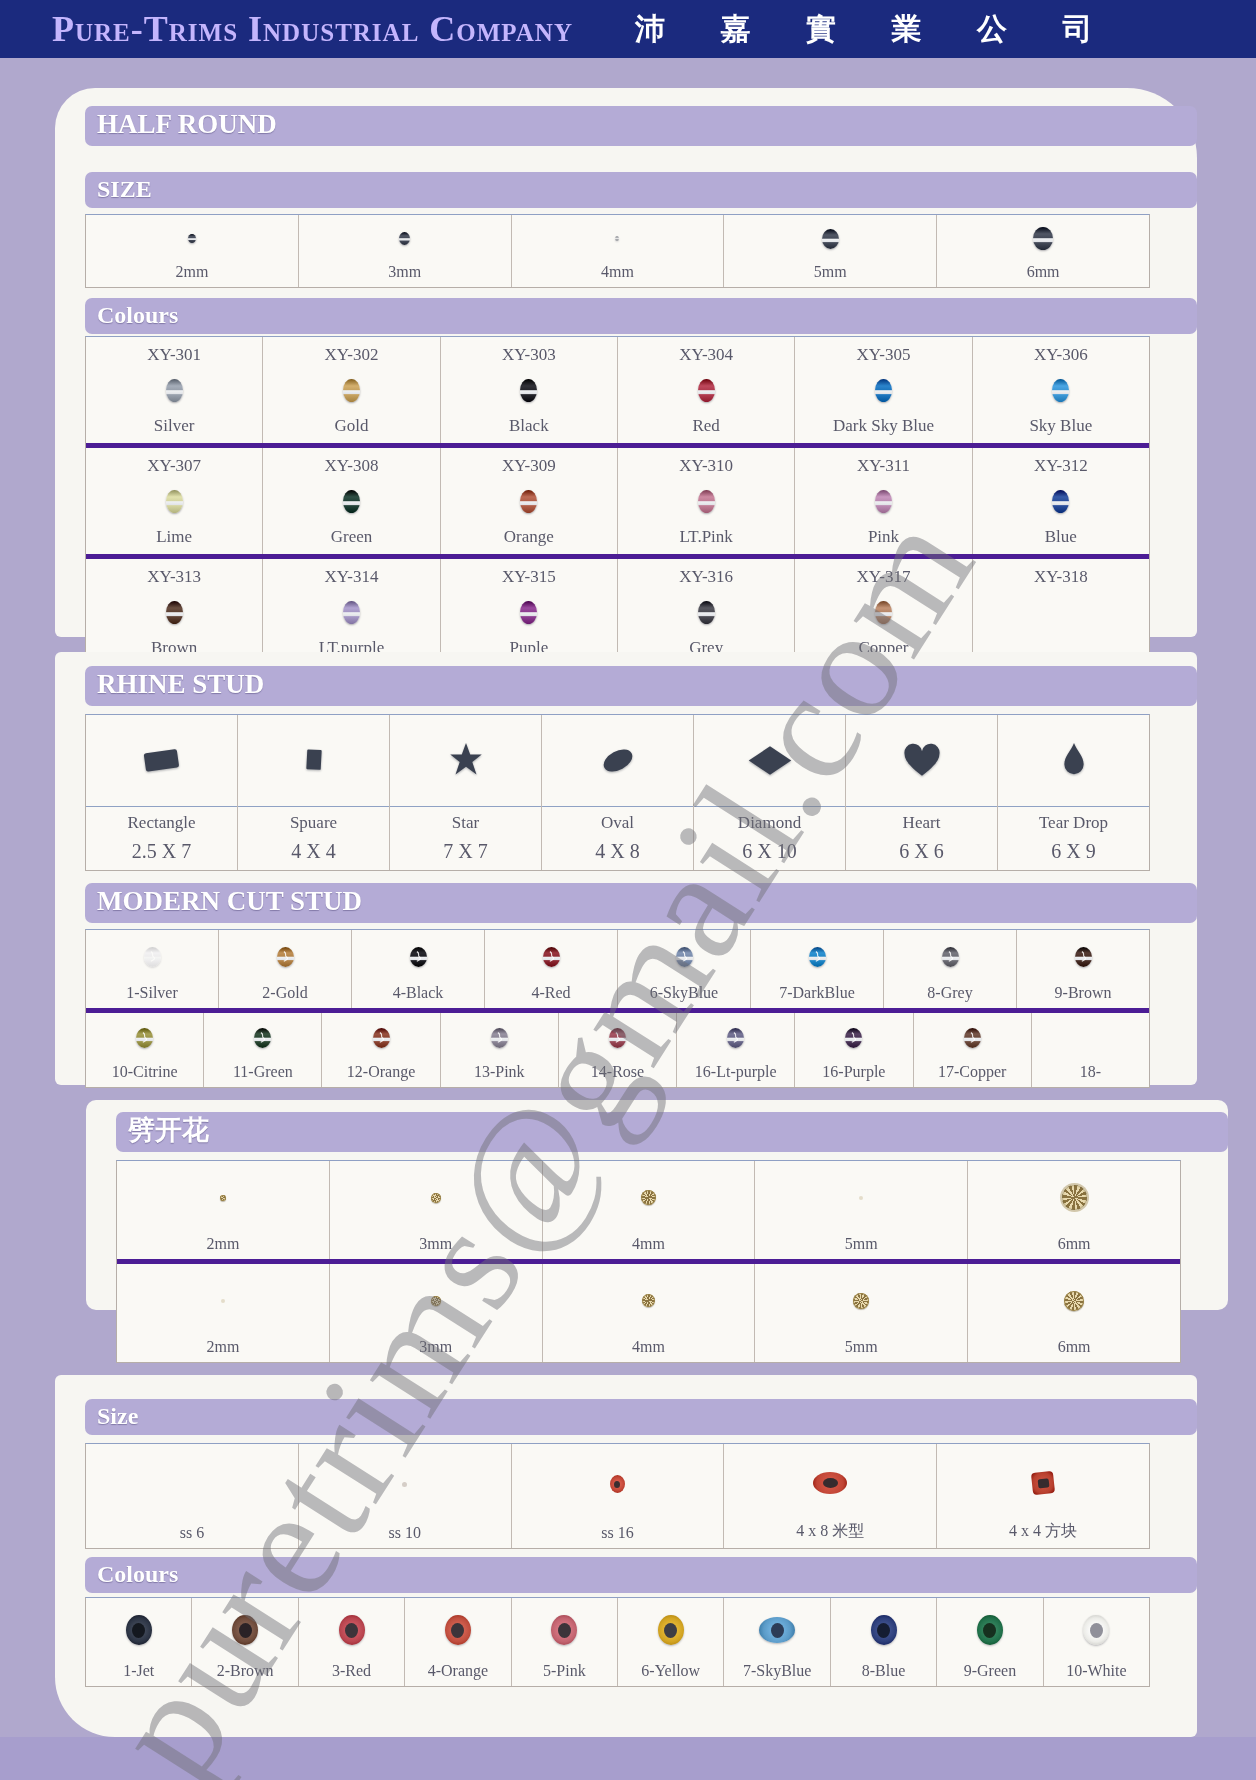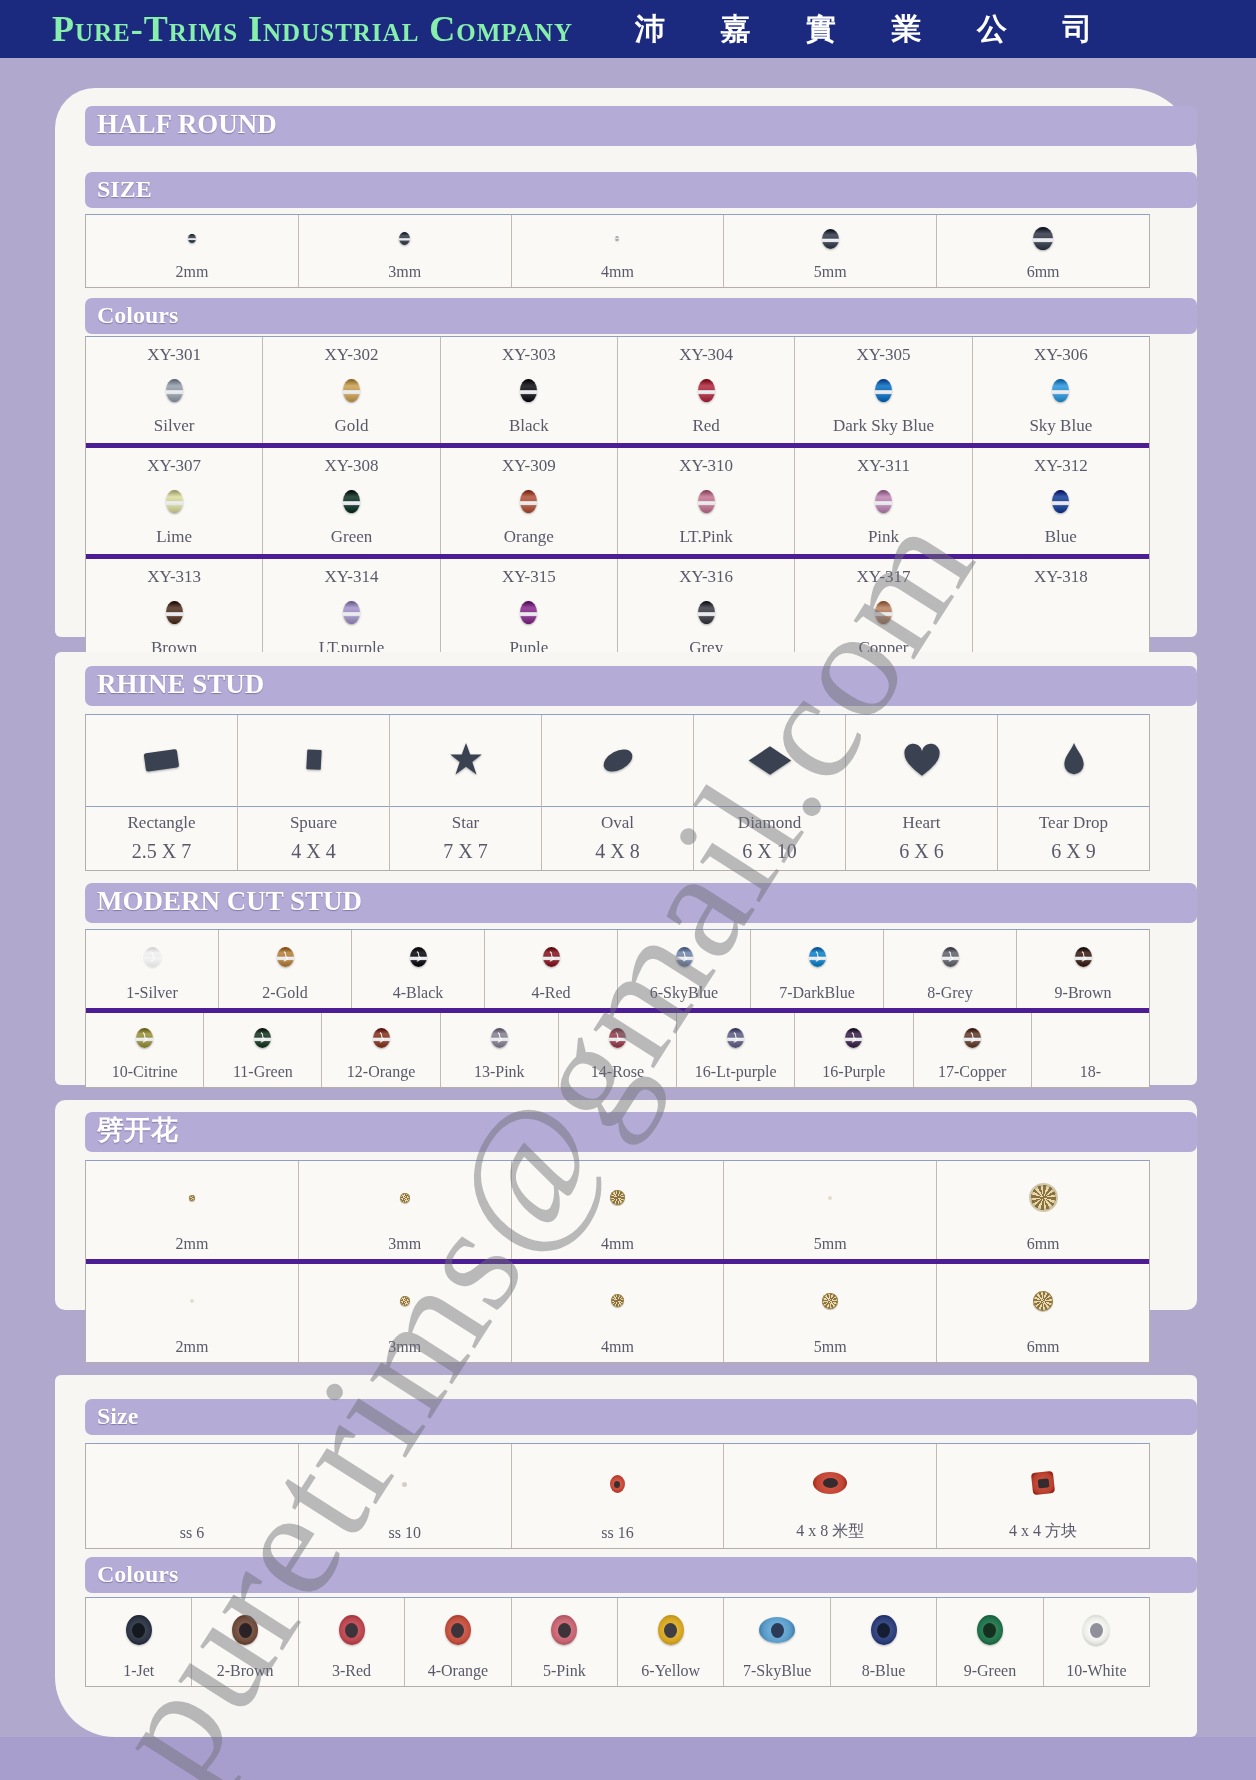--- a/index.html
+++ b/index.html
@@ -1,30 +1,30 @@
 <!DOCTYPE html>
 <html><head>
 <meta charset="utf-8">
 <style>
   html,body{margin:0;padding:0;}
   .page{position:relative;width:1256px;height:1780px;background:#b0a8cd;overflow:hidden;
         font-family:"Liberation Serif","DejaVu Serif",serif;color:#59596a;}
   
   .hdr{position:absolute;top:0;left:0;width:1256px;height:58px;background:#1b2a7e;
        display:flex;align-items:center;}
-  .hdr .en{color:#86efac;font-weight:bold;font-variant:small-caps;font-size:36px;
+  .hdr .en{color:#c4b5fd;font-weight:bold;font-variant:small-caps;font-size:36px;
            letter-spacing:1px;margin-left:52px;white-space:nowrap;}
   .hdr .zh{color:#fff;font-weight:bold;font-size:30px;letter-spacing:24px;
            margin-left:62px;white-space:nowrap;}
   
   .panel{position:absolute;left:55px;width:1142px;background:#f7f6f2;
          padding:0 0 0 30px;box-sizing:border-box;}
   #p1{top:88px;height:549px;border-radius:40px 70px 6px 6px;}
   #p2{top:652px;height:433px;border-radius:6px;}
-  #p3{top:1100px;height:210px;border-radius:10px;}
+  #p3{top:1100px;height:210px;border-radius:10px;margin-left:31px;}
   #p4{top:1375px;height:362px;border-radius:6px 6px 6px 60px;}
   .band{position:absolute;left:0;top:1737px;width:1256px;height:43px;background:#a79ecd;}
   
   .badge{display:inline-block;background:#b4abd6;color:#fff;font-weight:bold;
          padding:2px 16px 4px 12px;border-radius:7px;line-height:1.25;
          text-shadow:0 1px 1px rgba(90,80,130,.55);}
   .badge.big{font-size:27px;}
   .badge.sub{font-size:24px;}
   
   .tbl{width:1065px;border:1px solid #b6aea8;border-top-color:#8fa0c4;background:#faf9f5;

